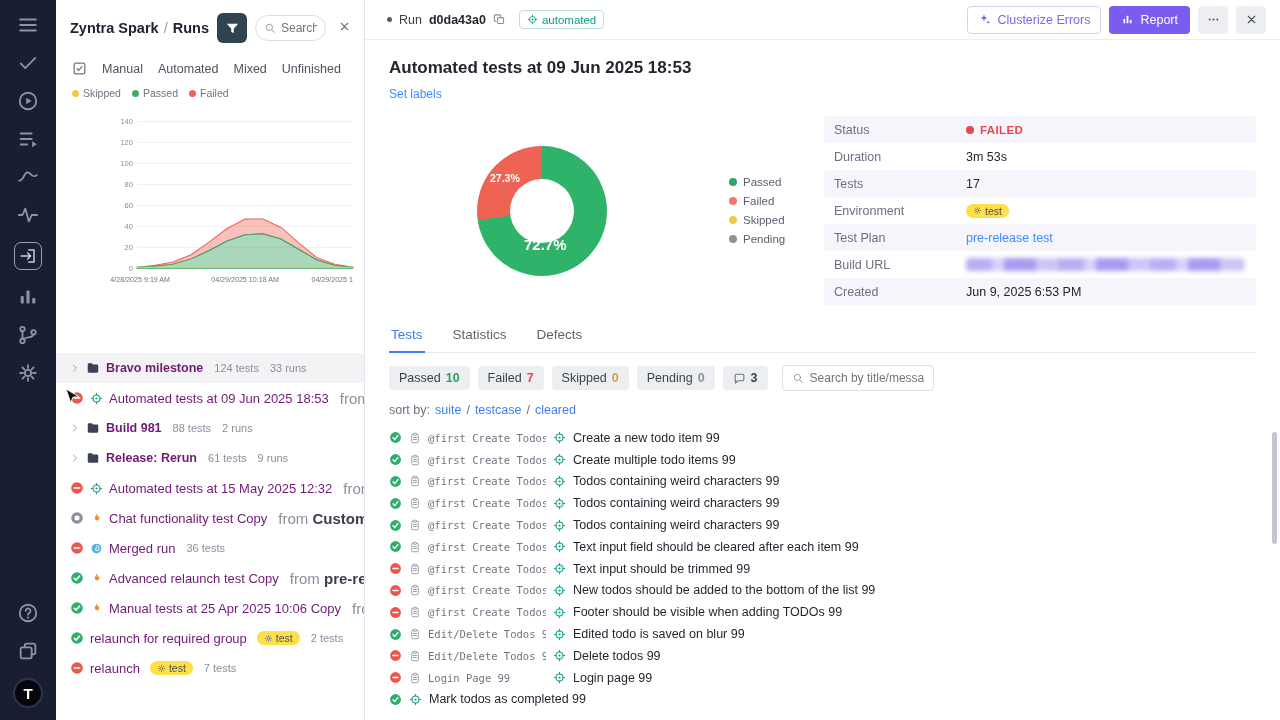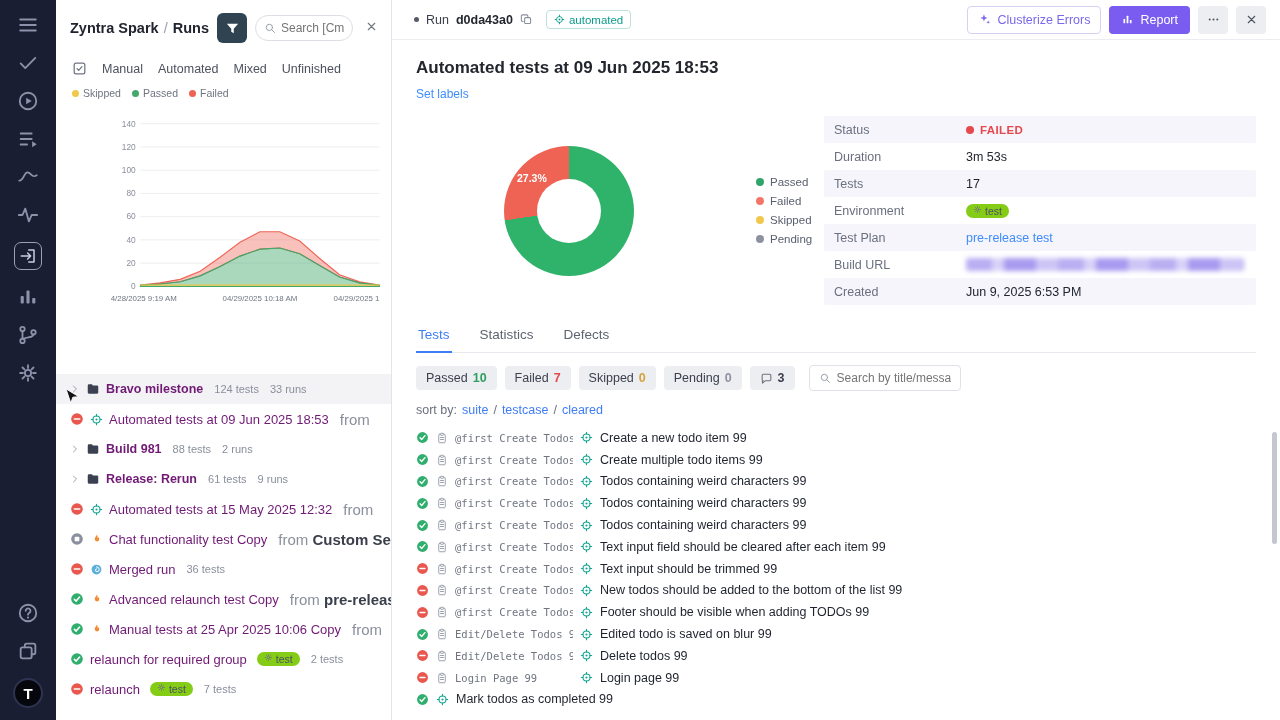--- a/index.html
+++ b/index.html
@@ -9,21 +9,21 @@
   .ic { display:inline-flex; align-items:center; justify-content:center; flex-shrink:0; }
 
   
   .rail { width:56px; background:#1a1e33; display:flex; flex-direction:column; align-items:center; padding:14px 0 12px; gap:16px; flex-shrink:0; }
   .rail .ric { width:22px; height:22px; color:#8d92ab; cursor:pointer; }
   .rail .ric.active { width:28px; height:28px; border:1.5px solid #9aa0b8; border-radius:7px; padding:4px; color:#c9cddd; }
   .rail .spacer { flex:1; }
   .rail .logo { width:30px; height:30px; border-radius:50%; background:#06070d; color:#fff; font-weight:bold; font-size:15px; display:flex; align-items:center; justify-content:center; border:2px solid #2e3352; }
 
   
-  .panel { width:336px; flex-shrink:0; border-right:1px solid #e3e4ea; position:relative; overflow:hidden; background:#fff; }
+  .panel { width:309px; flex-shrink:0; border-right:1px solid #e3e4ea; position:relative; overflow:hidden; background:#fff; }
   .brand-row { display:flex; align-items:center; gap:8px; padding:13px 10px 10px 14px; }
   .brand { font-size:14.5px; font-weight:700; color:#20242f; white-space:nowrap; }
   .brand .sep { color:#9aa0ac; font-weight:400; padding:0 1px; }
   .filter-btn { width:30px; height:30px; border-radius:6px; background:#2f4450; border:none; color:#fff; cursor:pointer; display:flex; align-items:center; justify-content:center; flex-shrink:0; }
   .filter-btn .ic { width:15px; height:15px; }
   .search-sm { flex:1; min-width:0; display:flex; align-items:center; gap:5px; border:1px solid #dcdee6; border-radius:14px; padding:5px 8px; color:#9aa0ac; background:#fff; }
   .search-sm .ic { width:12px; height:12px; }
   .search-sm input { border:none; outline:none; width:100%; font-size:12px; color:#333; background:transparent; font-family:inherit; }
   .panel-close { background:none; border:none; color:#6f7480; width:20px; height:20px; cursor:pointer; flex-shrink:0; padding:0; }
   .panel-tabs { display:flex; align-items:center; gap:15px; padding:8px 14px 5px 16px; font-size:12.5px; color:#4c515e; }
@@ -40,21 +40,21 @@
   .rrow .chev { width:10px; height:10px; color:#8a8f9c; }
   .rrow .fold { width:14px; height:14px; color:#3c4152; }
   .rrow .sicon { width:14px; height:14px; }
   .rrow .tgt { width:13px; height:13px; color:#14a493; }
   .rrow .emoji { width:13px; height:13px; }
   .rrow .ttl { color:#701a75; }
   .rrow .ttl.fw600 { font-weight:600; font-size:12.5px; }
   .rrow .meta { color:#8a8f9c; font-size:11px; margin-left:5px; }
   .rrow .from { color:#8a8f9c; font-size:15px; margin-left:5px; }
   .rrow .from b { color:#3a3f4c; }
-  .envchip { background:#84cc16; border-radius:9px; padding:1px 7px; font-size:10.5px; color:#4c515e; display:inline-flex; gap:3px; margin-left:4px; }
+  .envchip { background:#fde047; border-radius:9px; padding:1px 7px; font-size:10.5px; color:#4c515e; display:inline-flex; align-items:center; gap:3px; margin-left:4px; }
   .envchip .ic { width:9px; height:9px; color:#6f7480; }
   .cursor-pointer { position:absolute; left:8px; top:388px; width:15px; height:20px; z-index:6; pointer-events:none; }
 
   
   .main { flex:1; min-width:0; display:flex; flex-direction:column; position:relative; }
   .topbar { height:40px; flex-shrink:0; border-bottom:1px solid #ececf1; display:flex; align-items:center; justify-content:space-between; padding:0 14px 0 22px; }
   .tb-left { display:flex; align-items:center; gap:7px; font-size:12.5px; color:#3a3f4c; }
   .run-dot { width:5px; height:5px; border-radius:50%; background:#555a68; }
   .run-id { font-weight:700; color:#23262f; }
   .copy-ic { width:13px; height:13px; color:#8a8f9c; cursor:pointer; }
@@ -71,21 +71,21 @@
   .content { flex:1; min-width:0; padding:10px 24px 0; overflow:hidden; }
   .content h1 { font-size:17px; font-weight:700; color:#23262f; margin:8px 0 6px; }
   .set-labels { color:#3f8cff; font-size:12px; cursor:pointer; display:inline-block; }
 
   .hero { display:flex; justify-content:space-between; margin-top:14px; }
   .donut-zone { display:flex; align-items:center; }
   .donut { width:130px; height:130px; border-radius:50%; position:relative; margin-left:88px; flex-shrink:0; }
   .donut::after { content:""; position:absolute; inset:33px; background:#fff; border-radius:50%; }
   .dlabel { position:absolute; color:#fff; font-weight:700; z-index:2; }
   .dl-red { left:13px; top:26px; font-size:10.5px; }
-  .dl-green { left:47px; top:82px; font-size:12px; }
+  .dl-green { left:47px; top:90px; font-size:15px; }
   .donut-legend { margin-left:122px; display:flex; flex-direction:column; gap:7px; font-size:11.5px; color:#5b6070; }
   .dl-item { display:flex; align-items:center; gap:6px; }
   .dl-item .dot { width:8px; height:8px; }
 
   .info-table { width:432px; font-size:12.5px; flex-shrink:0; }
   .irow { display:flex; align-items:center; height:27px; padding:0 10px; border-radius:2px; }
   .irow:nth-child(odd) { background:#f5f5fb; }
   .ilabel { width:132px; color:#6b7080; flex-shrink:0; }
   .ival { color:#23262f; display:flex; align-items:center; gap:6px; flex:1; min-width:0; }
   .st-dot { width:8px; height:8px; border-radius:50%; background:#e5484d; }

